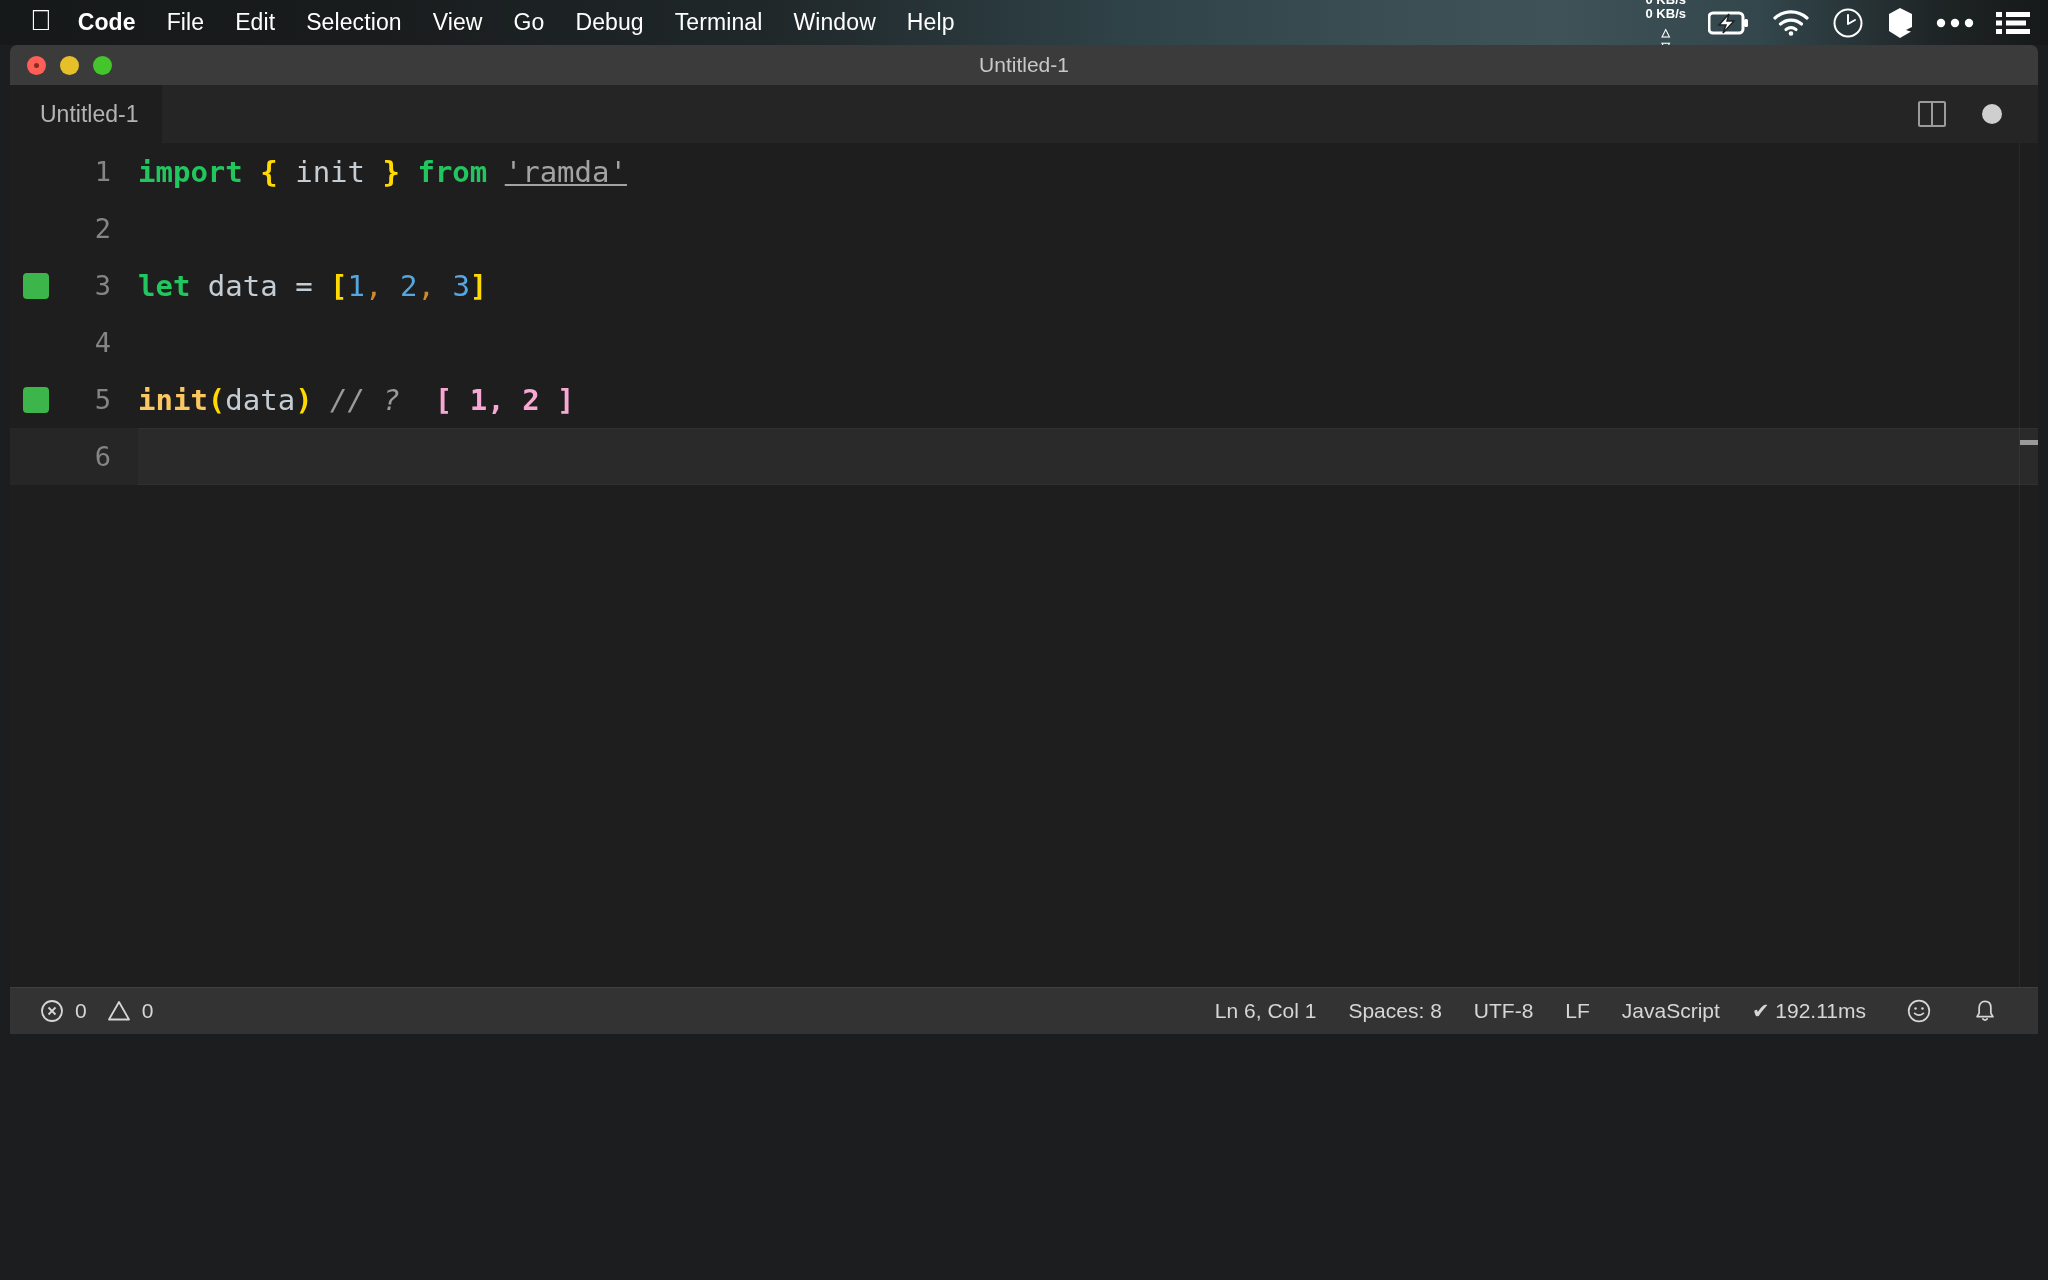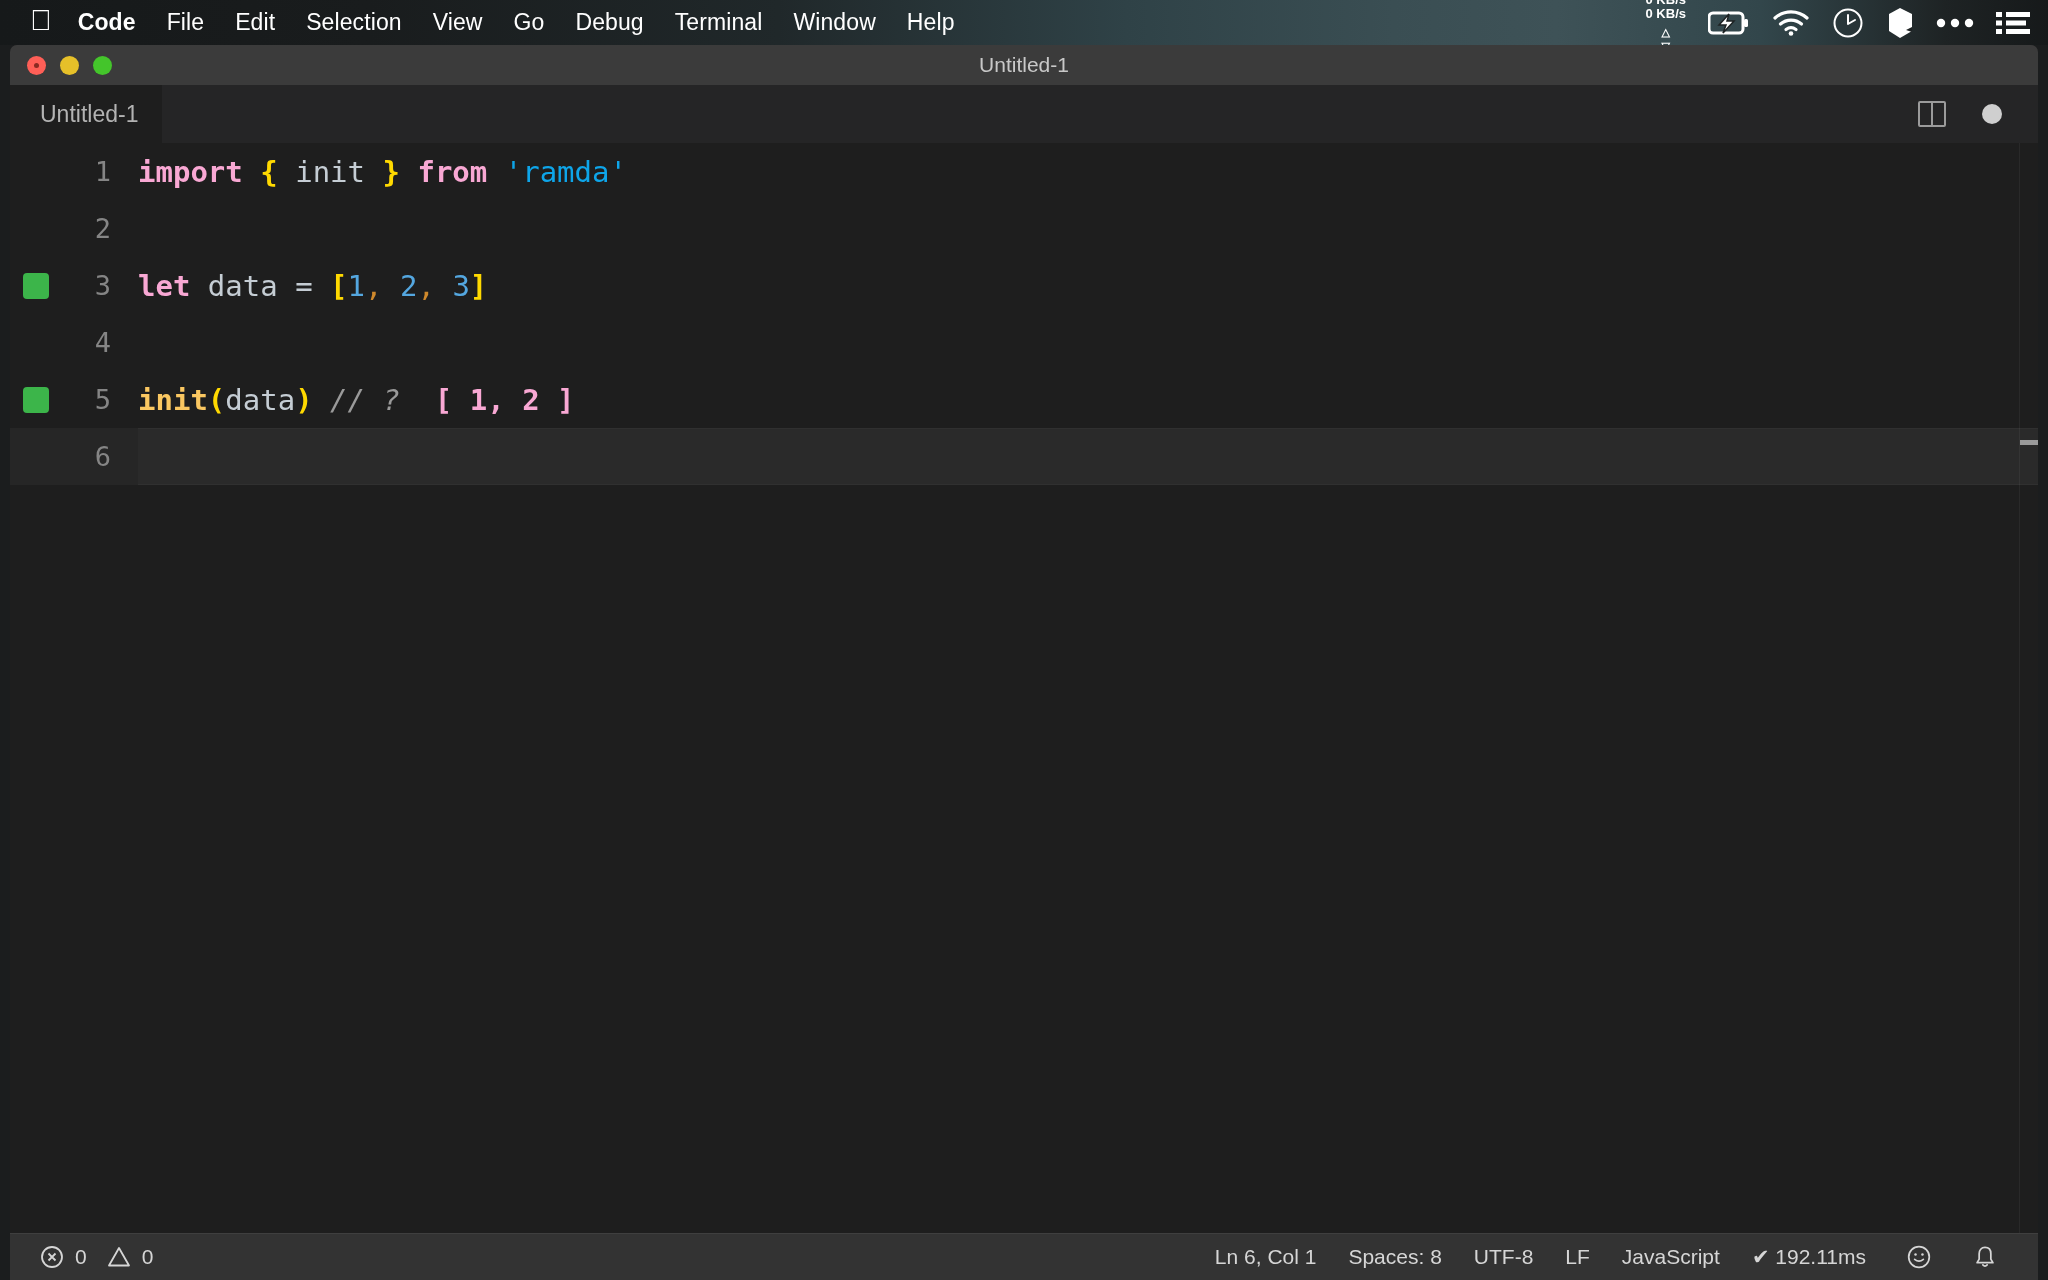--- a/index.html
+++ b/index.html
@@ -39,21 +39,21 @@
     display:flex; align-items:center; gap:4px;
     font-size:13px; line-height:14px; font-weight:bold;flex-direction:column;
   }
   .netspeed .rows{ text-align:right; }
   .netspeed .arrows{ display:flex; flex-direction:column; font-size:11px; line-height:14px; }
   .mb-icon{ display:flex; align-items:center; justify-content:center; }
 
   
   .window{
     position:absolute; left:10px; top:45px;
-    width:2028px; height:1235px;
+    width:2028px; height:989px;
     background:#252526;
     border-radius:7px 7px 0 0;
     overflow:hidden;
   }
   .titlebar{
     height:40px; background:#3b3b3b;
     display:flex; align-items:center; position:relative;
   }
   .lights{ display:flex; gap:14px; margin-left:17px; }
   .light{ width:19px; height:19px; border-radius:50%; }
@@ -112,24 +112,24 @@
     font-size:27px; color:#858585;
   }
   .code{
     font-family:"DejaVu Sans Mono", monospace;
     font-size:29px; white-space:pre; letter-spacing:0px;
   }
   .code-line.active .code-bg{
     position:absolute; left:128px; right:0; top:0; bottom:0;
     background:#2a2a2a; border-top:1px solid #303030; border-bottom:1px solid #303030;
   }
-  .kw      { color:#f9a8d4; font-weight:bold; }
+  .kw      { color:#22c55e; font-weight:bold; }
   .ident   { color:#c5cdd4; }
   .brace   { color:#ffd900; font-weight:bold; }
-  .str     { color:#0ea5e9; }
+  .str     { color:#a3a3a3;text-decoration:underline; }
   .num     { color:#54a7e0; }
   .punct   { color:#d0892c; }
   .eq      { color:#c5cdd4; }
   .fn      { color:#fac761; font-weight:bold; }
   .comment { color:#9a9a9a; font-style:italic; }
   .result  { color:#f9a8d4; font-weight:bold; }
 
   
   .overview{
     position:absolute; right:0; top:0; bottom:0; width:18px;

